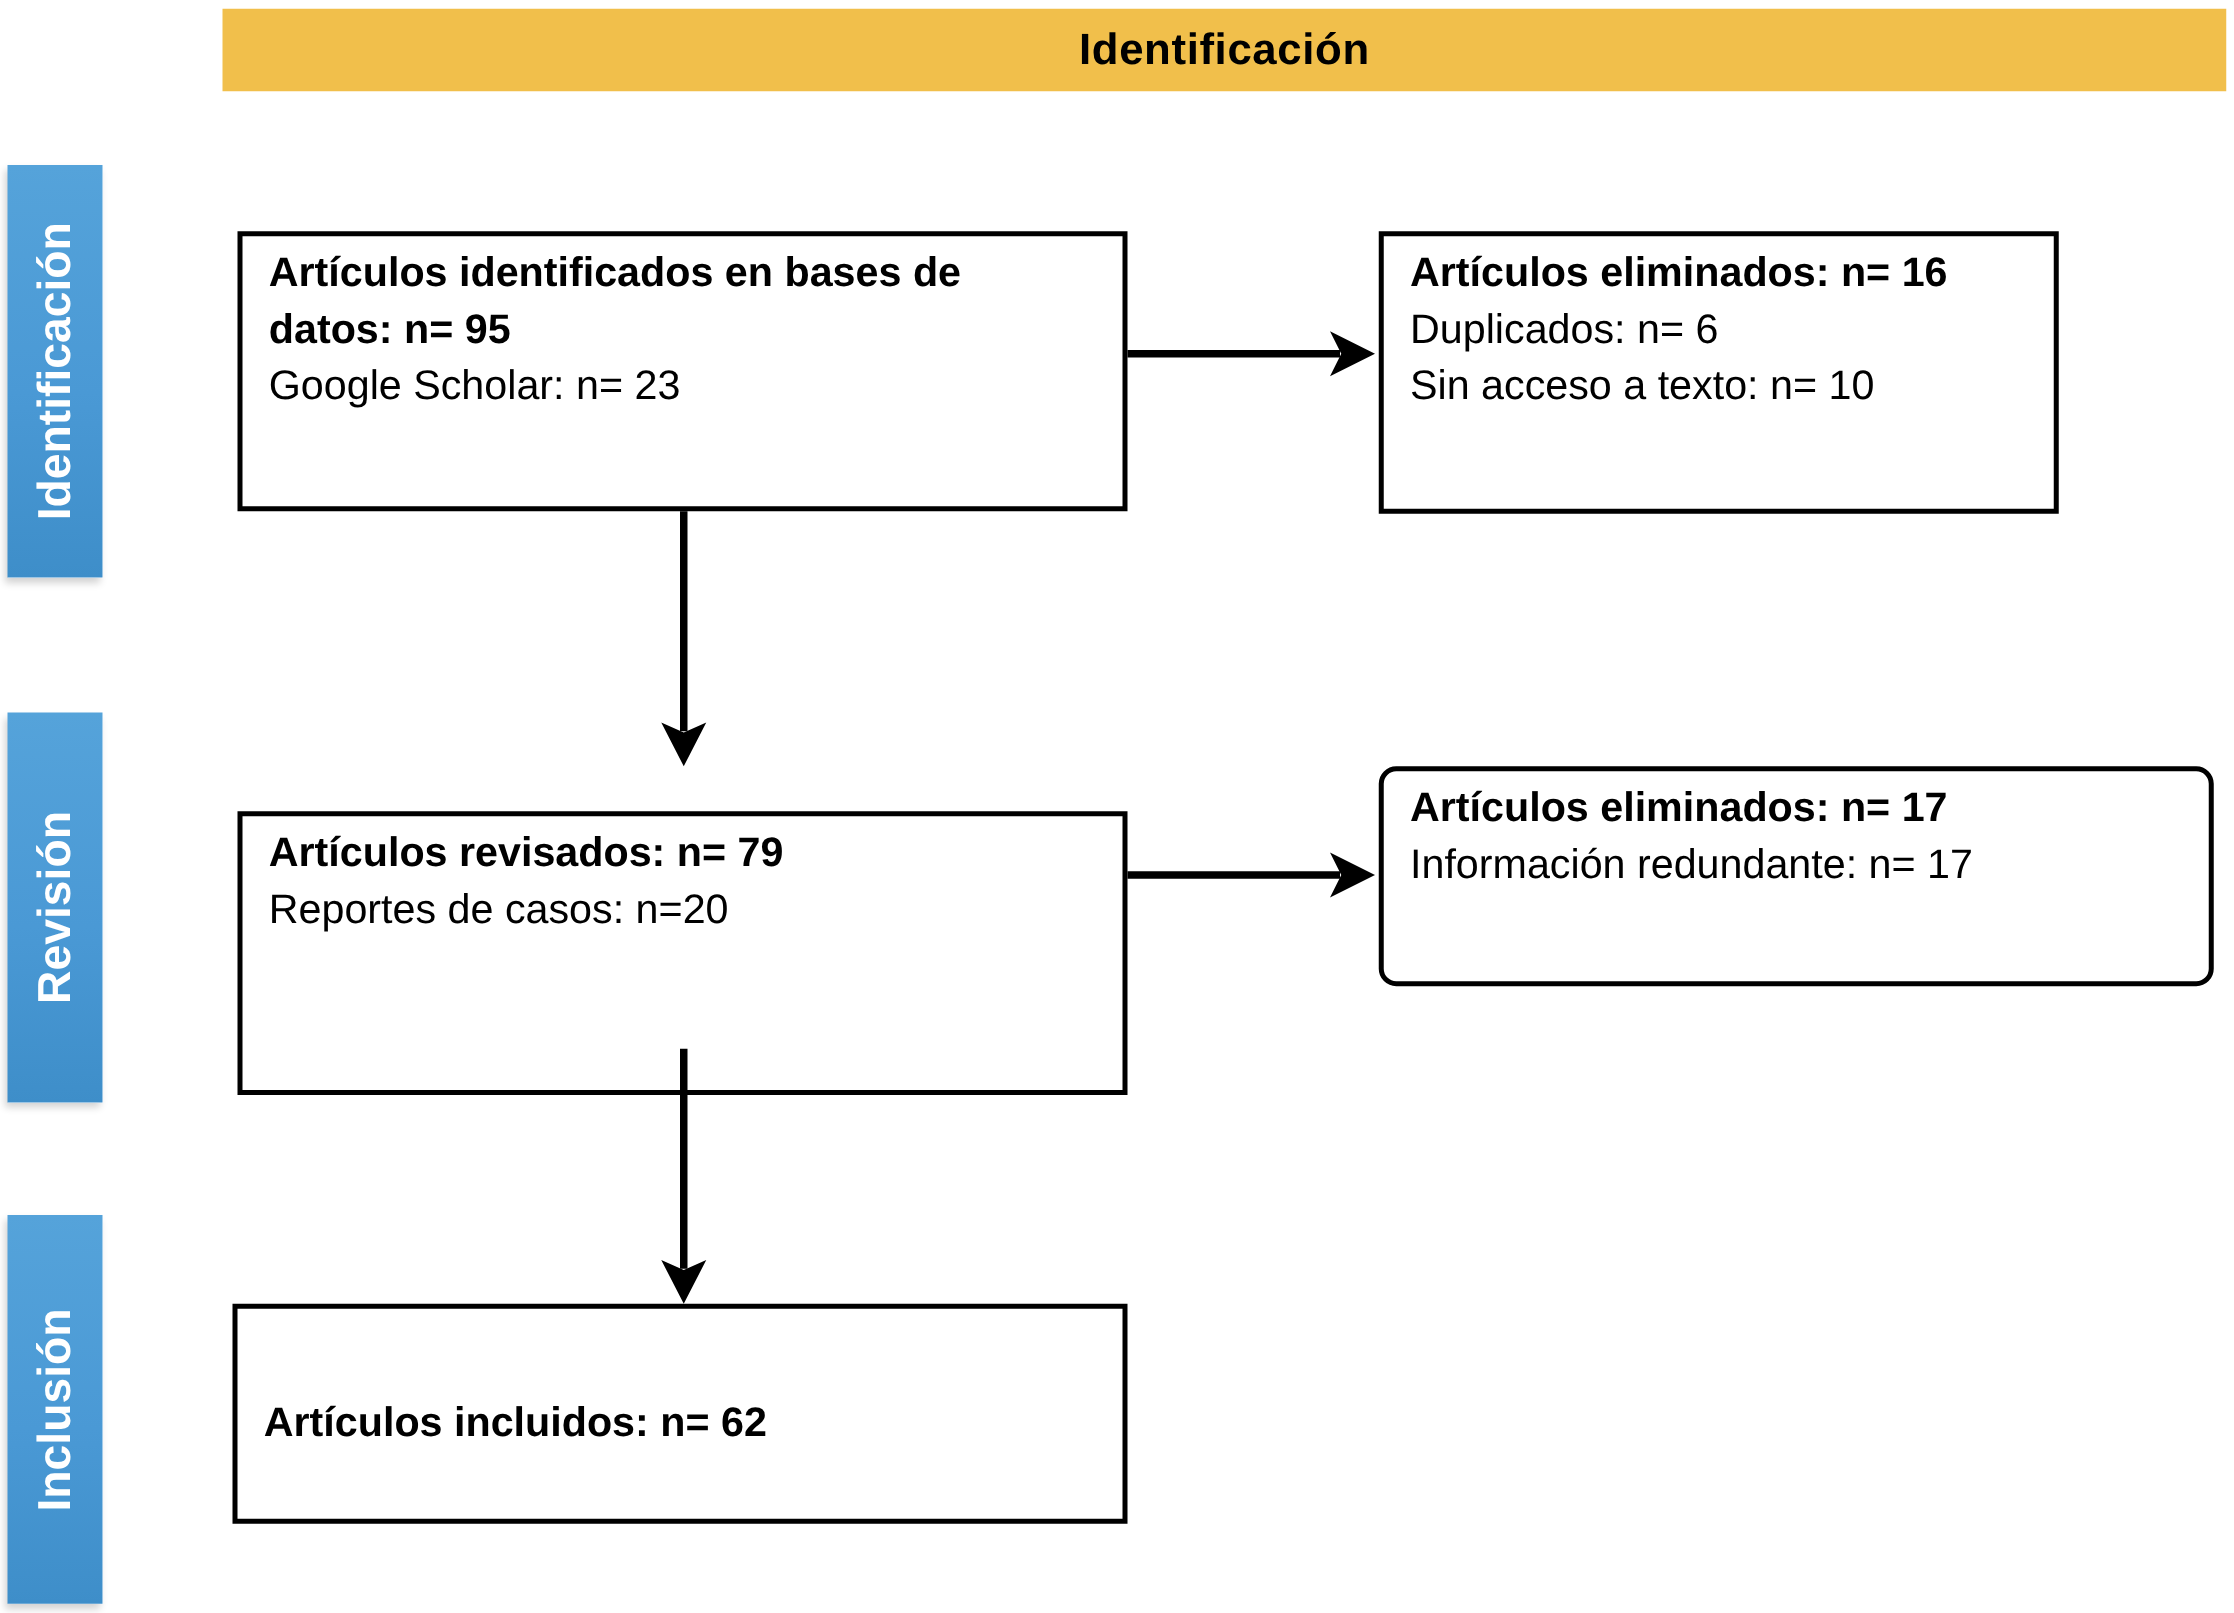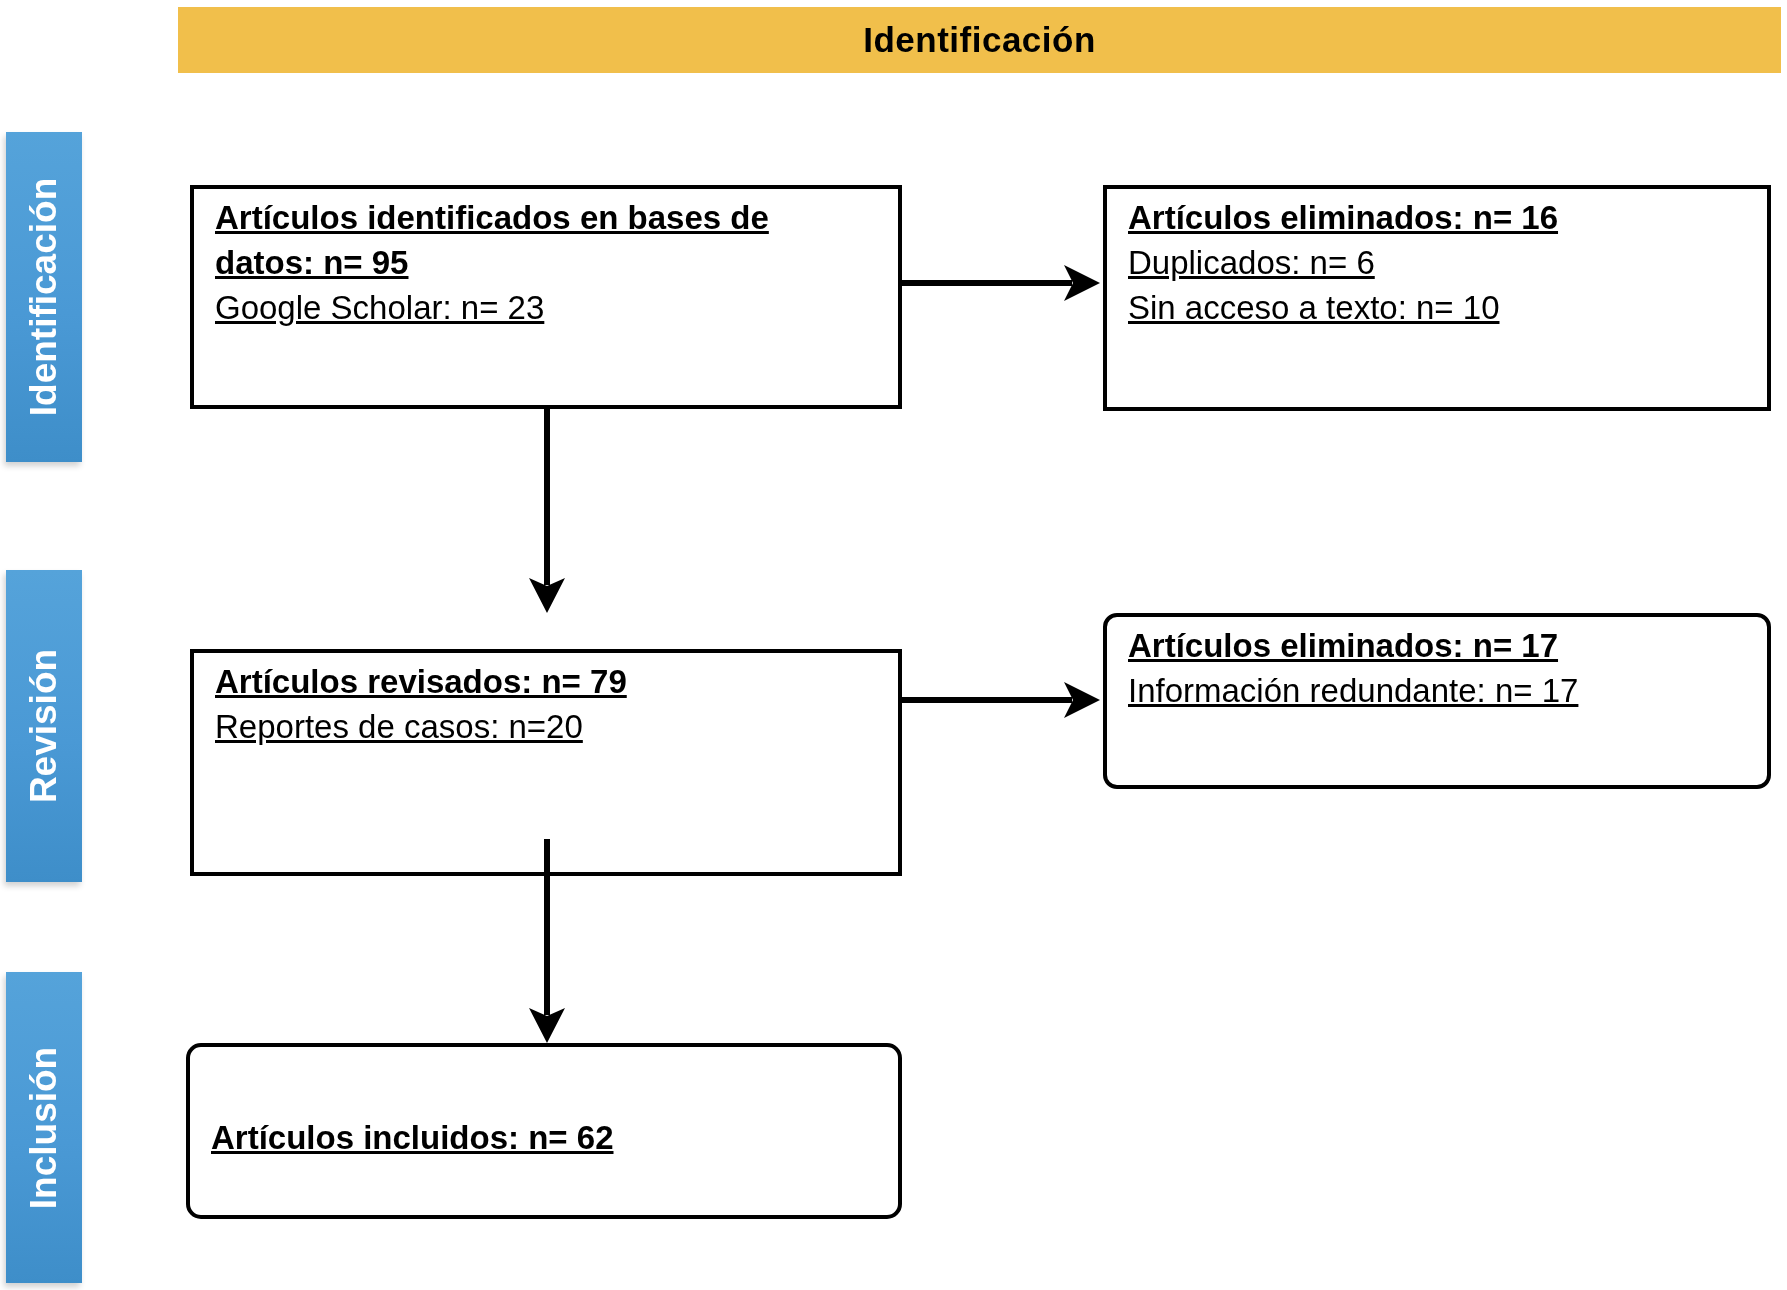--- a/index.html
+++ b/index.html
@@ -47,30 +47,30 @@
     white-space:nowrap;
     color:#FFFFFF;font-size:37px;font-weight:bold;
   }
   
   .box{
     position:absolute;
     background:var(--box-bg);
     border:4px solid var(--line-color);
     box-sizing:border-box;
     padding:6px 20px 0 21px;
-    font-size:33px;line-height:45px;text-decoration:underline;
+    font-size:33px;line-height:45px;
   }
   .box-title{font-weight:bold;}
   .box-title.wrap-limit{max-width:600px;}
   .box-1{left:190px;top:185px;width:712px;height:224px;}
-  .box-2{left:1103px;top:185px;width:668px;height:226px;}
+  .box-2{left:1103px;top:185px;width:544px;height:226px;}
   .box-3{left:190px;top:613px;width:712px;height:227px;margin-top:36px;}
   .box-4{left:1103px;top:613px;width:668px;height:176px;border-radius:14px;}
   .box-5{left:186px;top:1043px;width:716px;height:176px;
-         display:flex;align-items:center;padding-top:12px;border-radius:15px;}
+         display:flex;align-items:center;padding-top:12px;}
   
   .arrows{position:absolute;left:0;top:0;width:1787px;height:1290px;pointer-events:none;}
   .arrows line{stroke:var(--line-color);stroke-width:6;}
   .arrows path{fill:var(--line-color);stroke:none;}
 </style>
 </head>
 <body>
 
 <div class="canvas">
 

